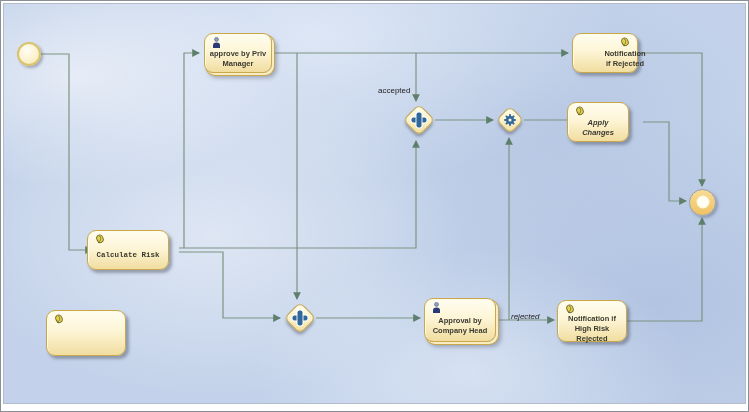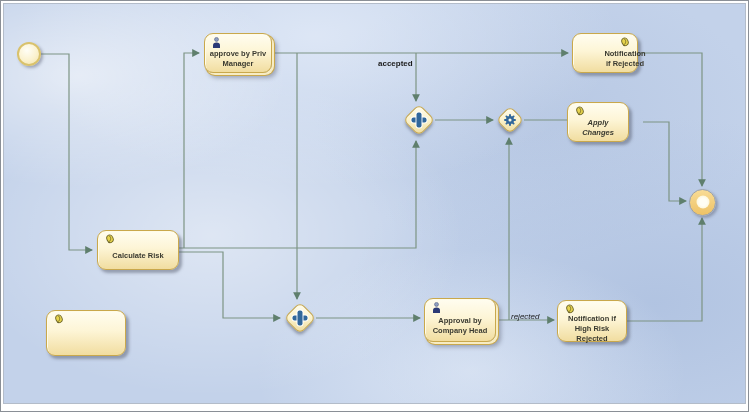--- a/index.html
+++ b/index.html
@@ -105,21 +105,21 @@
   <div class="task" style="left:563px;top:98px;width:62px;height:40px;font-style:italic;">
     <div class="ticon">
       <svg width="10" height="10">
             <ellipse cx="5" cy="4.8" rx="3.1" ry="3.9" fill="#e6d34d" stroke="#6b6326" stroke-width="0.9" transform="rotate(-22 5 4.8)"></ellipse>
             <path d="M4 1.8 C6.2 2.4 6.2 6.4 4.2 7.6" stroke="#6b6326" stroke-width="0.8" fill="none"></path>
           </svg>
     </div>
     <div class="tlabel">Apply Changes</div>
   </div>
 
-  <div class="task" style="left:93px;top:226px;width:82px;height:40px;">
+  <div class="task" style="left:83px;top:226px;width:82px;height:40px;font-family:Liberation Mono, monospace;">
     <div class="ticon">
       <svg width="10" height="10">
             <ellipse cx="5" cy="4.8" rx="3.1" ry="3.9" fill="#e6d34d" stroke="#6b6326" stroke-width="0.9" transform="rotate(-22 5 4.8)"></ellipse>
             <path d="M4 1.8 C6.2 2.4 6.2 6.4 4.2 7.6" stroke="#6b6326" stroke-width="0.8" fill="none"></path>
           </svg>
     </div>
     <div class="tlabel">Calculate Risk</div>
   </div>
 
   <div class="task" style="left:42px;top:306px;width:80px;height:46px;">
@@ -180,17 +180,17 @@
   <div class="gw" style="left:280px;top:298px;width:32px;height:32px;">
     <div class="diamond" style="width:23px;height:23px;"></div>
     <div class="gicon">
           <div class="plus">
             <i class="h"></i>
             <i class="v"></i>
           </div>
         </div>
   </div>
 
-  <div class="elabel" style="left:374px;top:55px;font-weight:bold;">accepted</div>
+  <div class="elabel" style="left:374px;top:82px;">accepted</div>
   <div class="elabel" style="left:507px;top:308px;font-style:italic;">rejected</div>
 
 </div>
 </div>
 
 </body></html>

